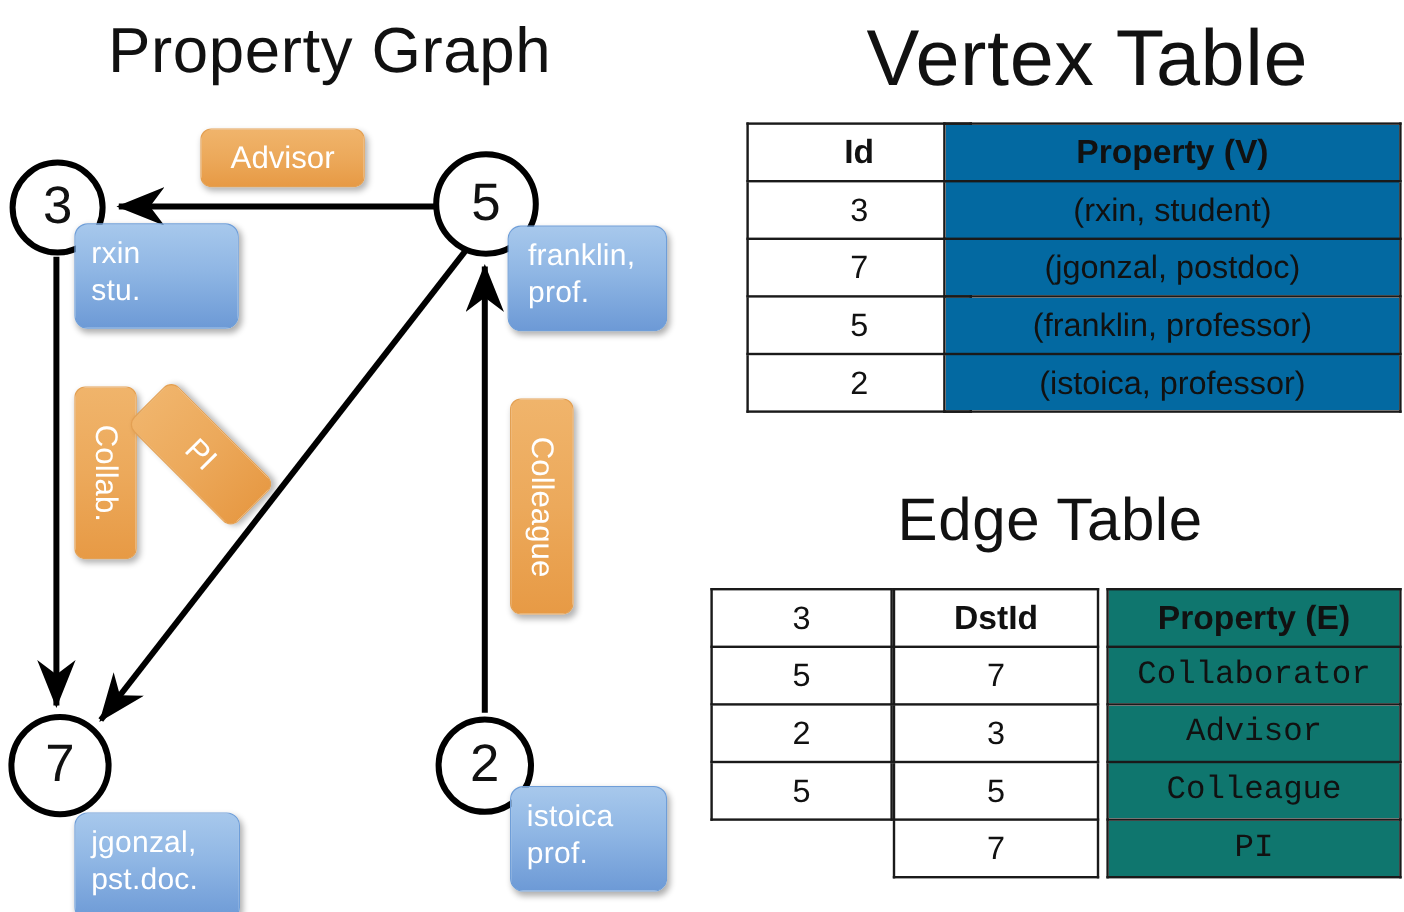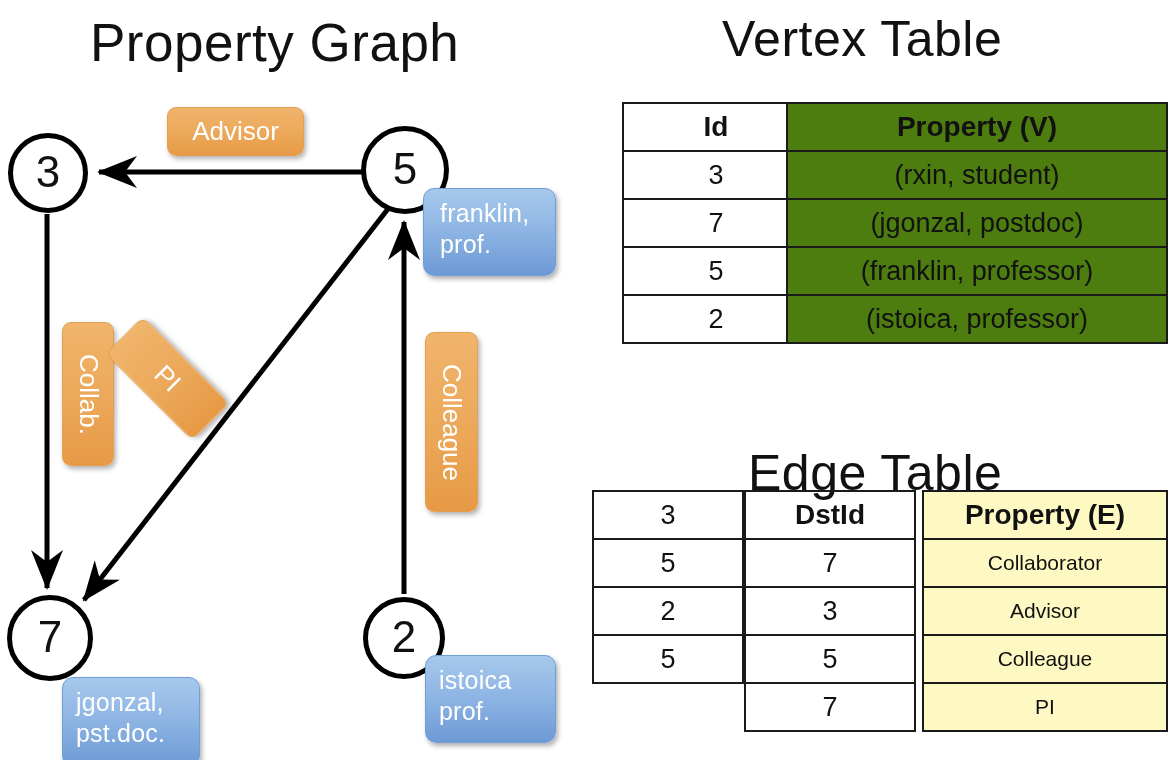--- a/index.html
+++ b/index.html
@@ -16,22 +16,22 @@
   
   .title{
     position:absolute;
     font-family:"Liberation Sans", sans-serif;
     font-weight:300;
     color:#111;
     white-space:nowrap;
     letter-spacing:0.5px;
   }
   #title-property-graph{left:90px;top:12px;font-size:53px;}
-  #title-vertex-table{left:722px;top:10px;font-size:50px;}
-  #title-edge-table{left:748px;top:404px;font-size:50px;margin-top:40px;}
+  #title-vertex-table{left:722px;top:10px;font-size:66px;}
+  #title-edge-table{left:748px;top:404px;font-size:50px;}
 
   
   #graph-svg{position:absolute;left:0;top:0;width:585px;height:760px;}
 
   
   .node{
     position:absolute;
     border:5px solid #000;
     border-radius:50%;
     background:#fff;
@@ -111,28 +111,28 @@
     height:46px;
     line-height:46px;
     white-space:nowrap;
     overflow:hidden;
   }
   .tbl th{font-weight:700;font-size:28px;}
 
   
   #vertex-id-tbl{left:592px;top:102px;width:188px;margin-left:30px;}
   #vertex-prop-tbl{left:786px;top:102px;width:382px;}
-  #vertex-prop-tbl th,#vertex-prop-tbl td{background:#4d7c0f;}
+  #vertex-prop-tbl th,#vertex-prop-tbl td{background:#0369a1;}
 
   
   #edge-src-tbl{left:592px;top:490px;width:152px;}
   #edge-dst-tbl{left:744px;top:490px;width:172px;}
   #edge-prop-tbl{left:922px;top:490px;width:246px;}
-  #edge-prop-tbl th,#edge-prop-tbl td{background:#fef9c3;}
-  #edge-prop-tbl td{font-size:21px;}
+  #edge-prop-tbl th,#edge-prop-tbl td{background:#0f766e;}
+  #edge-prop-tbl td{font-size:27px;font-family:Liberation Mono, monospace;}
 </style>
 </head>
 <body>
 
 <div class="stage">
 
   <div class="title" id="title-property-graph">Property Graph</div>
   <div class="title" id="title-vertex-table">Vertex Table</div>
   <div class="title" id="title-edge-table">Edge Table</div>
 
@@ -171,20 +171,24 @@
   <div class="node" id="node-5">
     <span>5</span>
   </div>
   <div class="node" id="node-7">
     <span>7</span>
   </div>
   <div class="node" id="node-2">
     <span>2</span>
   </div>
 
+  <div class="vbox" id="vbox-rxin">
+    <div>rxin</div>
+    <div>stu.</div>
+  </div>
   <div class="vbox" id="vbox-franklin">
     <div>franklin,</div>
     <div>prof.</div>
   </div>
   <div class="vbox" id="vbox-jgonzal">
     <div>jgonzal,</div>
     <div>pst.doc.</div>
   </div>
   <div class="vbox" id="vbox-istoica">
     <div>istoica</div>

